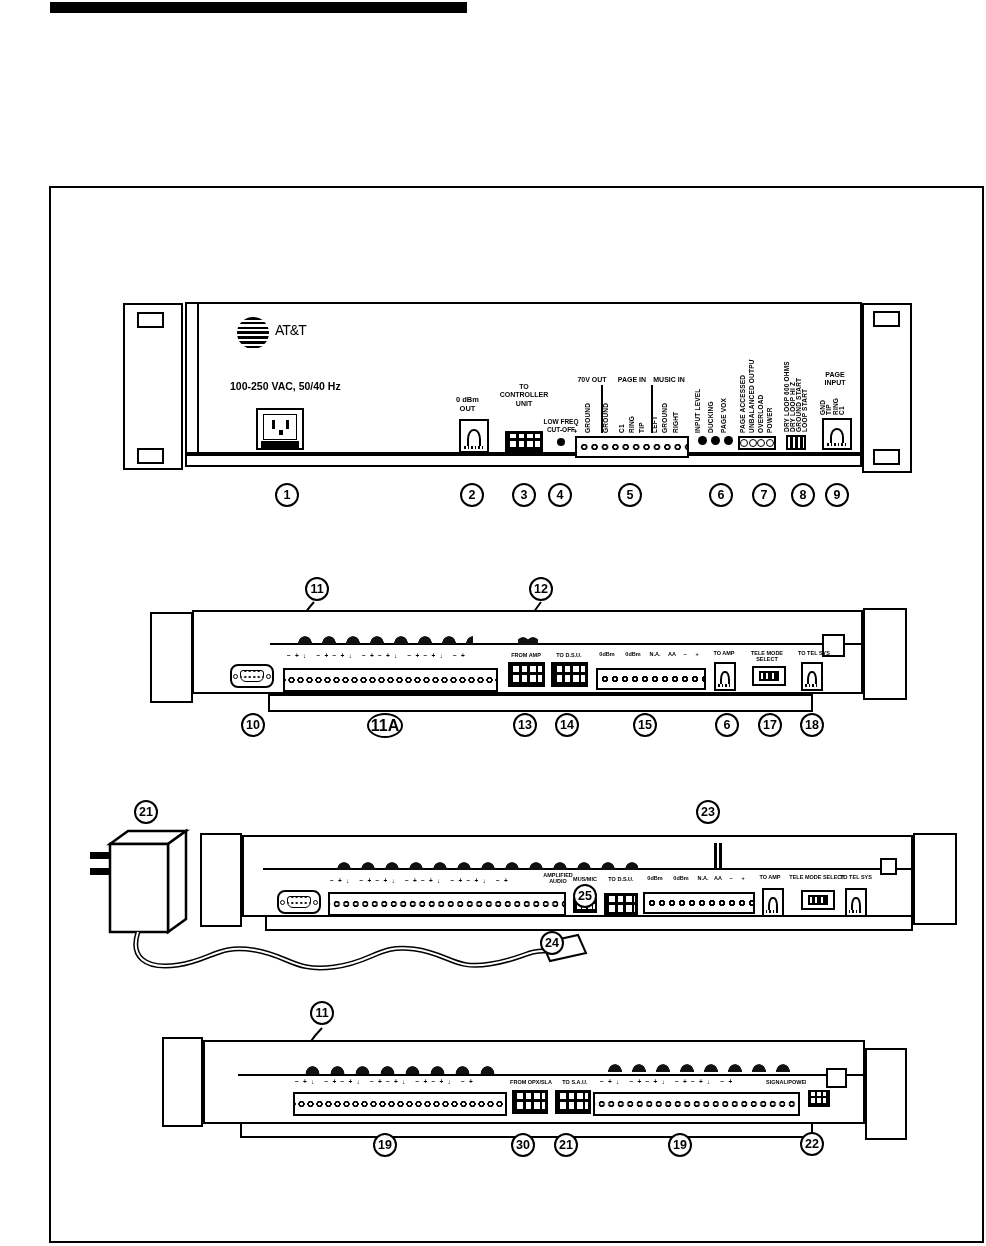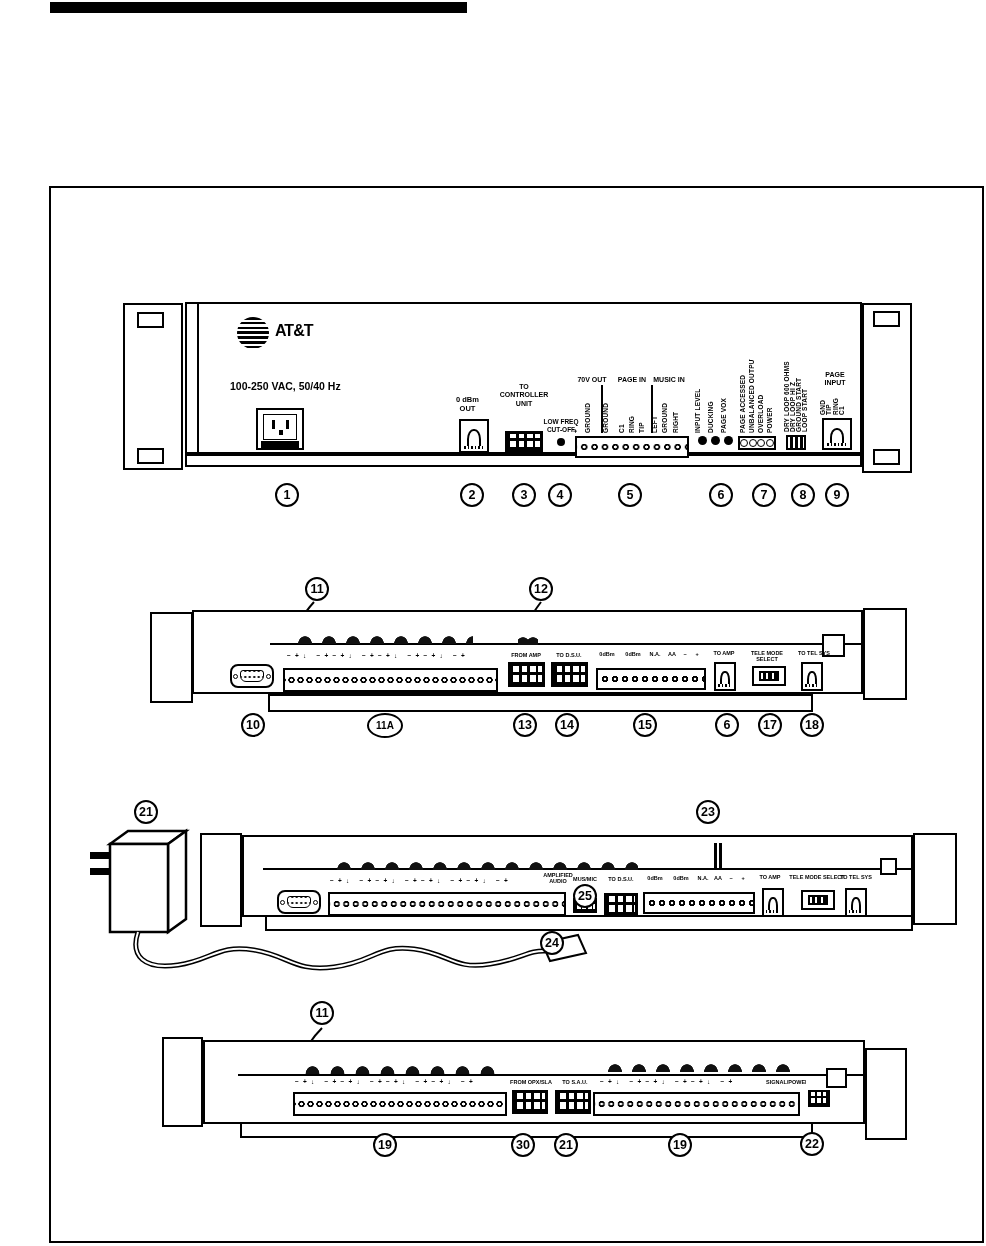--- a/index.html
+++ b/index.html
@@ -45,24 +45,24 @@
   .db9{position:absolute;box-sizing:border-box;border:2px solid #000;border-radius:8px;background:#fff}
   .db9 .in{position:absolute;left:8px;right:8px;top:4px;bottom:4px;box-sizing:border-box;
         border:1.5px solid #000;border-radius:3px 3px 6px 6px;
         background-image:radial-gradient(circle 1px,#000 .9px,transparent 1.2px);
         background-size:4.5px 6px;background-position:2px 3px}
   .db9 .sl,.db9 .sr{position:absolute;top:50%;width:5px;height:5px;margin-top:-2.5px;box-sizing:border-box;
         border:1px solid #000;border-radius:50%;background:#fff}
   .db9 .sl{left:1px}.db9 .sr{right:1px}
   .co{position:absolute;box-sizing:border-box;width:24px;height:24px;border:2px solid #000;border-radius:50%;
         background:#fff;display:flex;align-items:center;justify-content:center;font-weight:bold;font-size:12.5px}
-  .coe{width:36px;height:25px;border-radius:50%;font-size:10px}
+  .coe{width:36px;height:25px;border-radius:50%;font-size:16px}
   .globe{position:absolute;border-radius:50%;
         background:repeating-linear-gradient(180deg,#000 0 2.6px,#fff 2.6px 4.8px)}
-  .brand{position:absolute;font-weight:bold;font-size:16px;letter-spacing:-1px}
+  .brand{position:absolute;font-weight:normal;font-size:14px;letter-spacing:-1px}
 </style>
 </head>
 <body>
 
 <div class="ln" style="left:50px;top:2px;width:417px;height:11px"></div>
 <div class="b" style="left:49px;top:186px;width:935px;height:1057px;border-width:2px"></div>
 
 <div class="b" style="left:123px;top:303px;width:60px;height:167px"></div>
 <div class="b" style="left:137px;top:312px;width:27px;height:16px"></div>
 <div class="b" style="left:137px;top:448px;width:27px;height:16px"></div>

